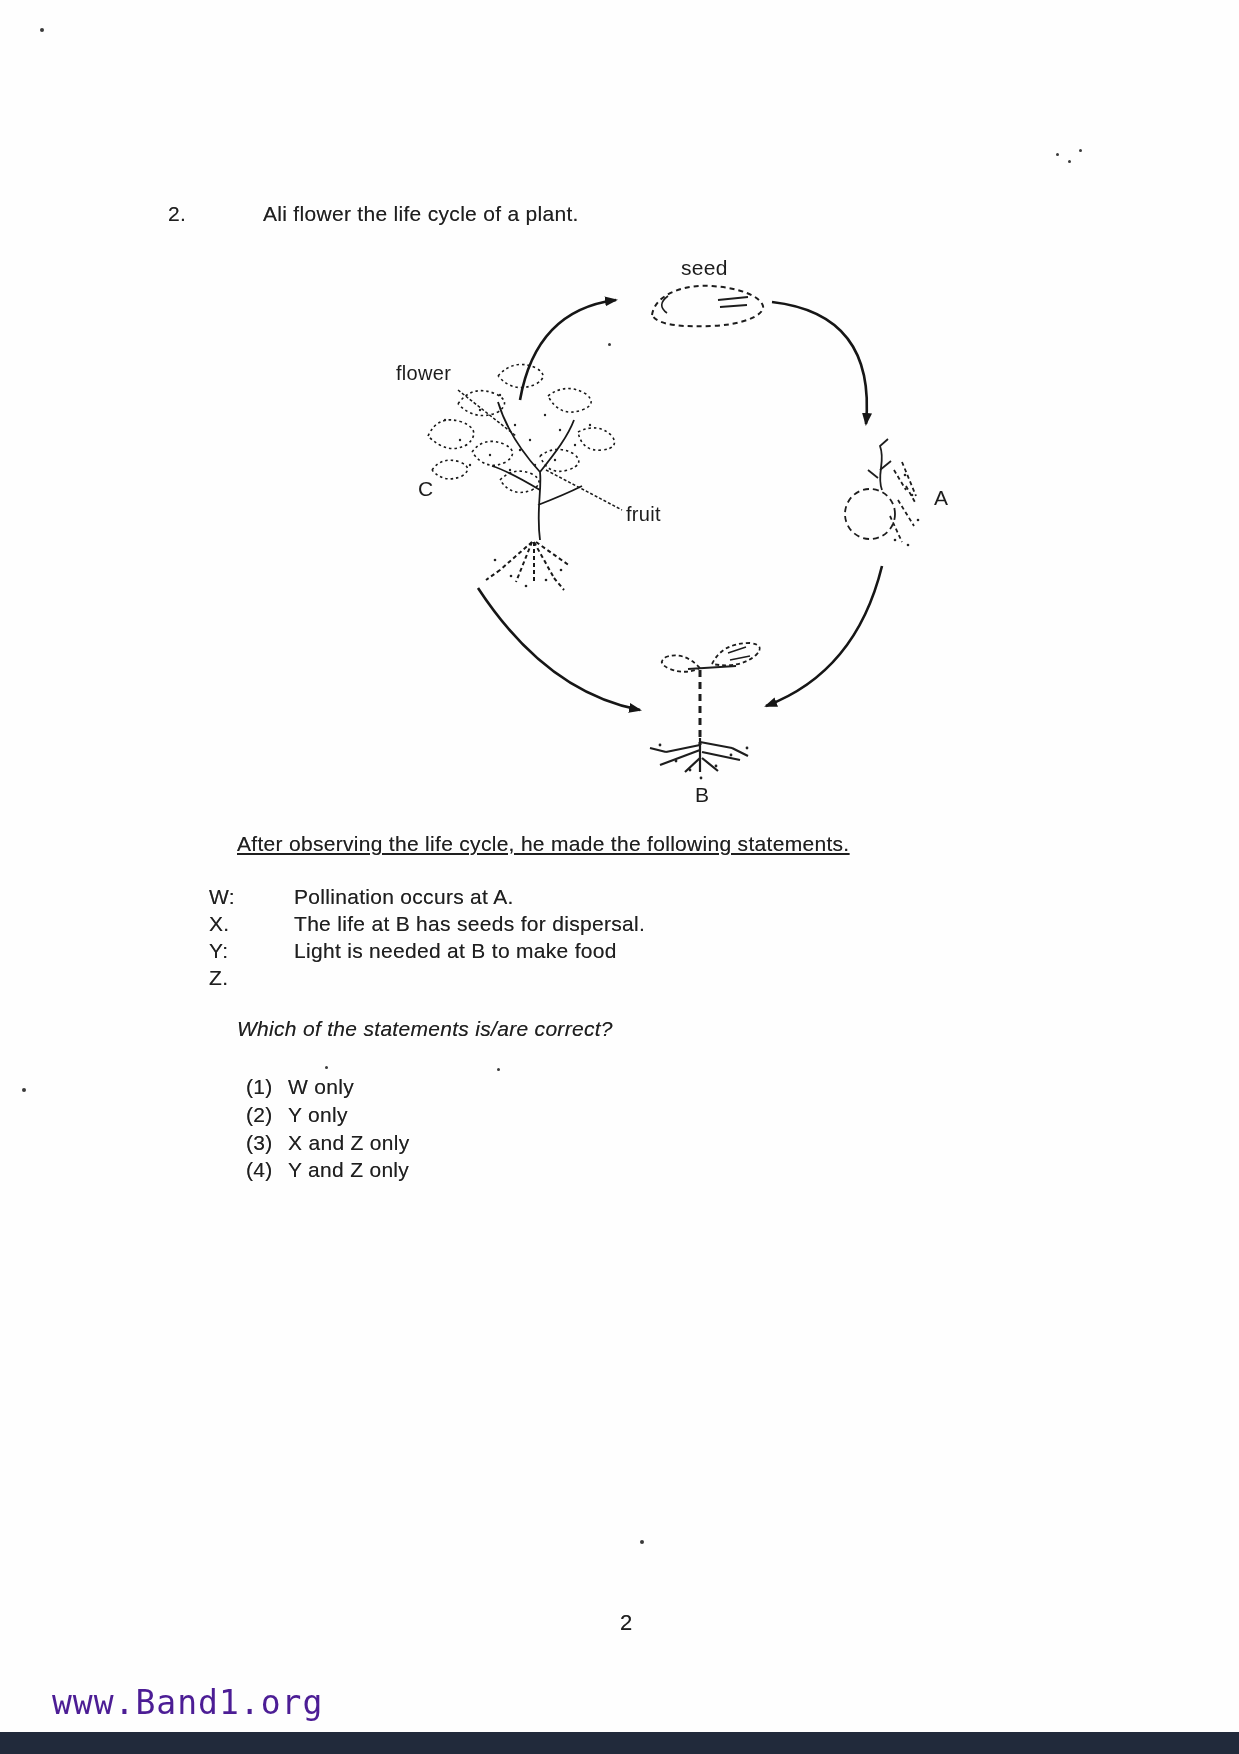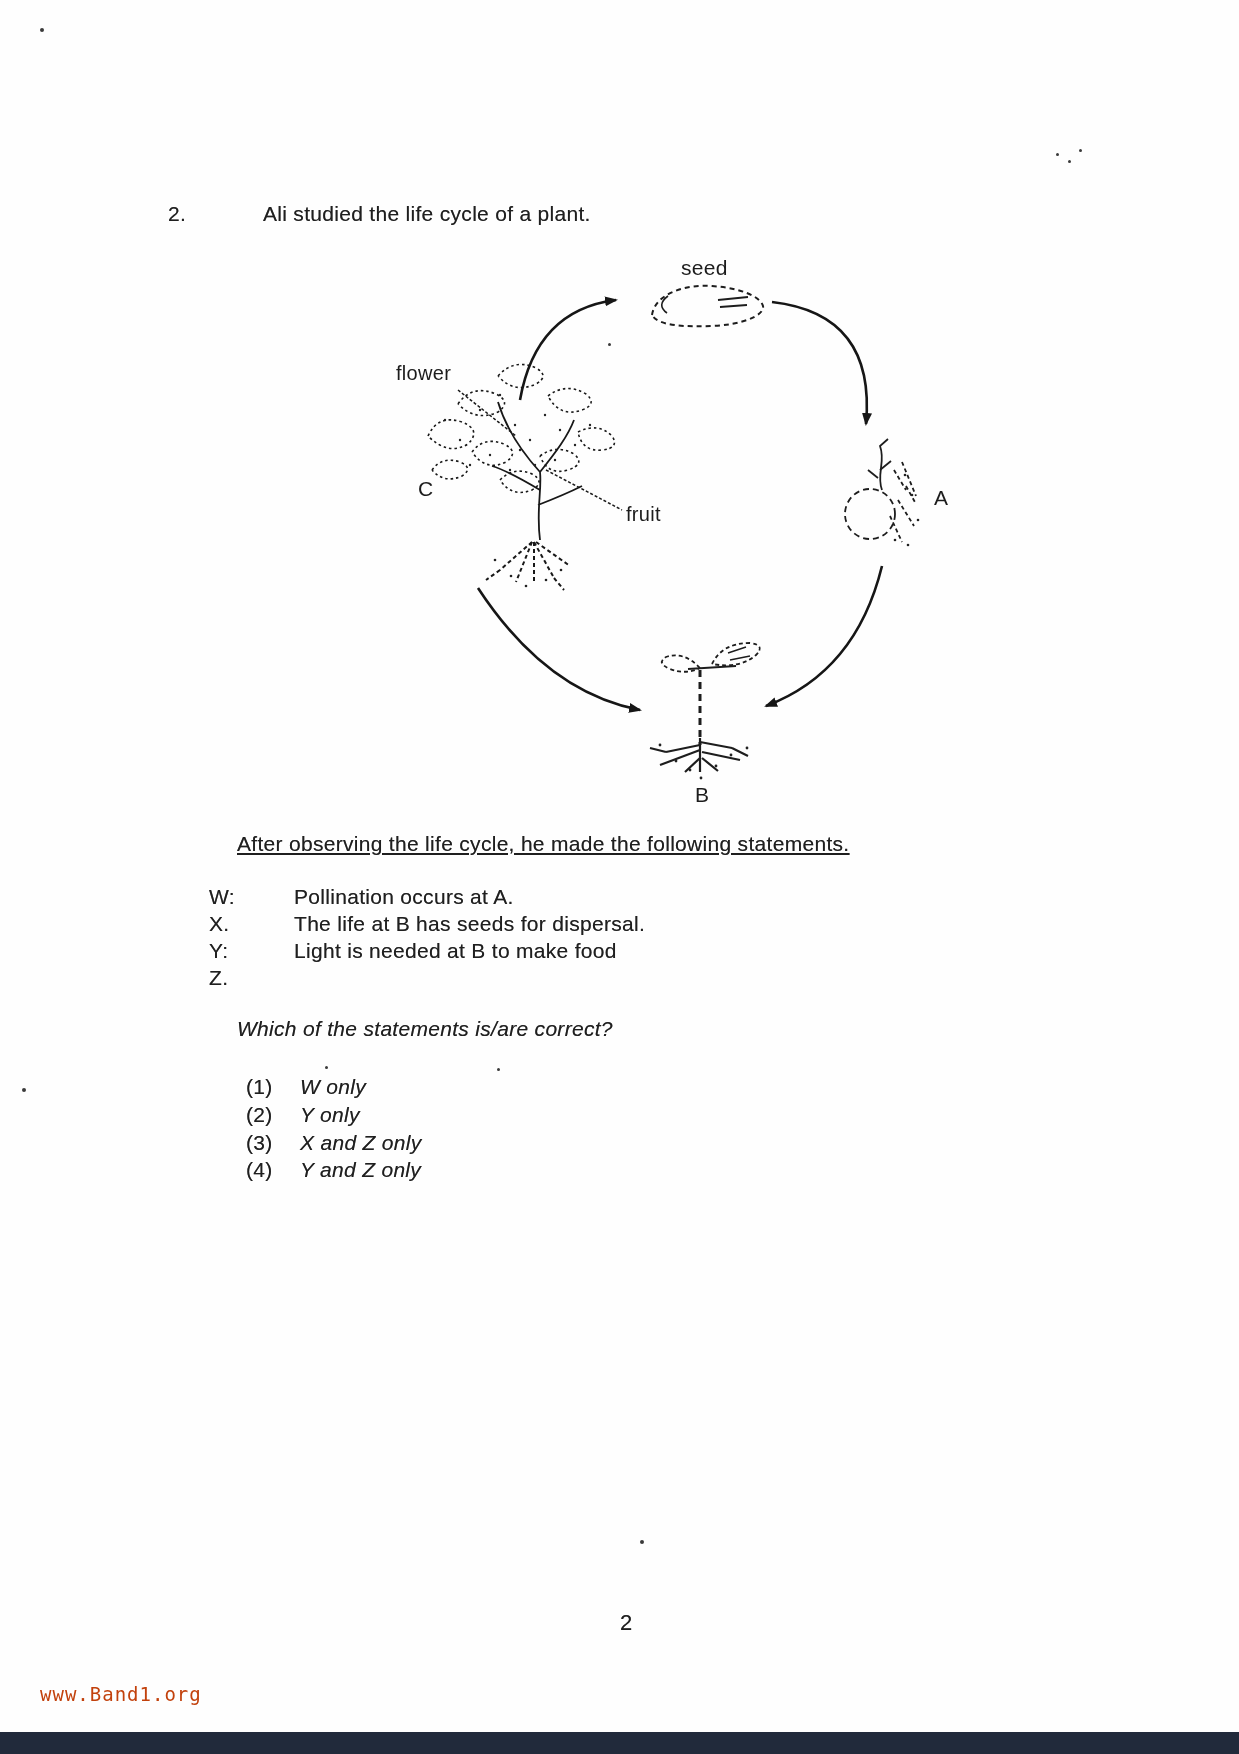--- a/index.html
+++ b/index.html
@@ -20,26 +20,26 @@
     text-shadow:0 0 0.6px rgba(20,20,20,0.55);
     white-space:nowrap;
   }
   .q-num{left:168px;top:202px;}
   .q-text{left:263px;top:202px;}
   .after-text{left:237px;top:832px;text-decoration:underline;}
   .which-text{left:237px;top:1017px;font-style:italic;}
   .stmt-label{left:209px;}
   .stmt-text{left:294px;}
   .opt-label{left:246px;}
-  .opt-text{left:300px;font-style:italic;}
+  .opt-text{left:288px;}
   .page-num{left:620px;top:1610px;font-size:22px;}
   .footer-url{
-    left:40px;top:1683px;
+    left:52px;top:1683px;
     font-family:"DejaVu Sans Mono", monospace;
-    font-size:19px;letter-spacing:1px;color:#c2410c;
+    font-size:33px;letter-spacing:1px;color:#4c1d95;
     text-shadow:none;
   }
   .bottom-bar{
     position:absolute;left:0;bottom:0;width:1239px;height:22px;
     background:#212a3b;
   }
   .noise{
     position:absolute;border-radius:50%;
     background:#3a3a3a;
   }
@@ -49,21 +49,21 @@
     letter-spacing:0.3px;
   }
   .diagram{position:absolute;left:0;top:0;}
 </style>
 </head>
 <body>
 
 <div class="page">
 
   <div class="txt q-num">2.</div>
-  <div class="txt q-text">Ali studied the life cycle of a plant.</div>
+  <div class="txt q-text">Ali flower the life cycle of a plant.</div>
 
   <svg class="diagram" width="1239" height="860" viewBox="0 0 1239 860">
     <defs>
       <marker id="ah" markerUnits="userSpaceOnUse" markerWidth="16" markerHeight="14" refX="11" refY="5" orient="auto">
         <polygon points="0 0, 13 5, 0 10" fill="#161616"></polygon>
       </marker>
     </defs>
 
     <g stroke="#161616" stroke-width="2.6" fill="none">
       <path d="M 520 400 Q 536 310 616 300" marker-end="url(#ah)"></path>

